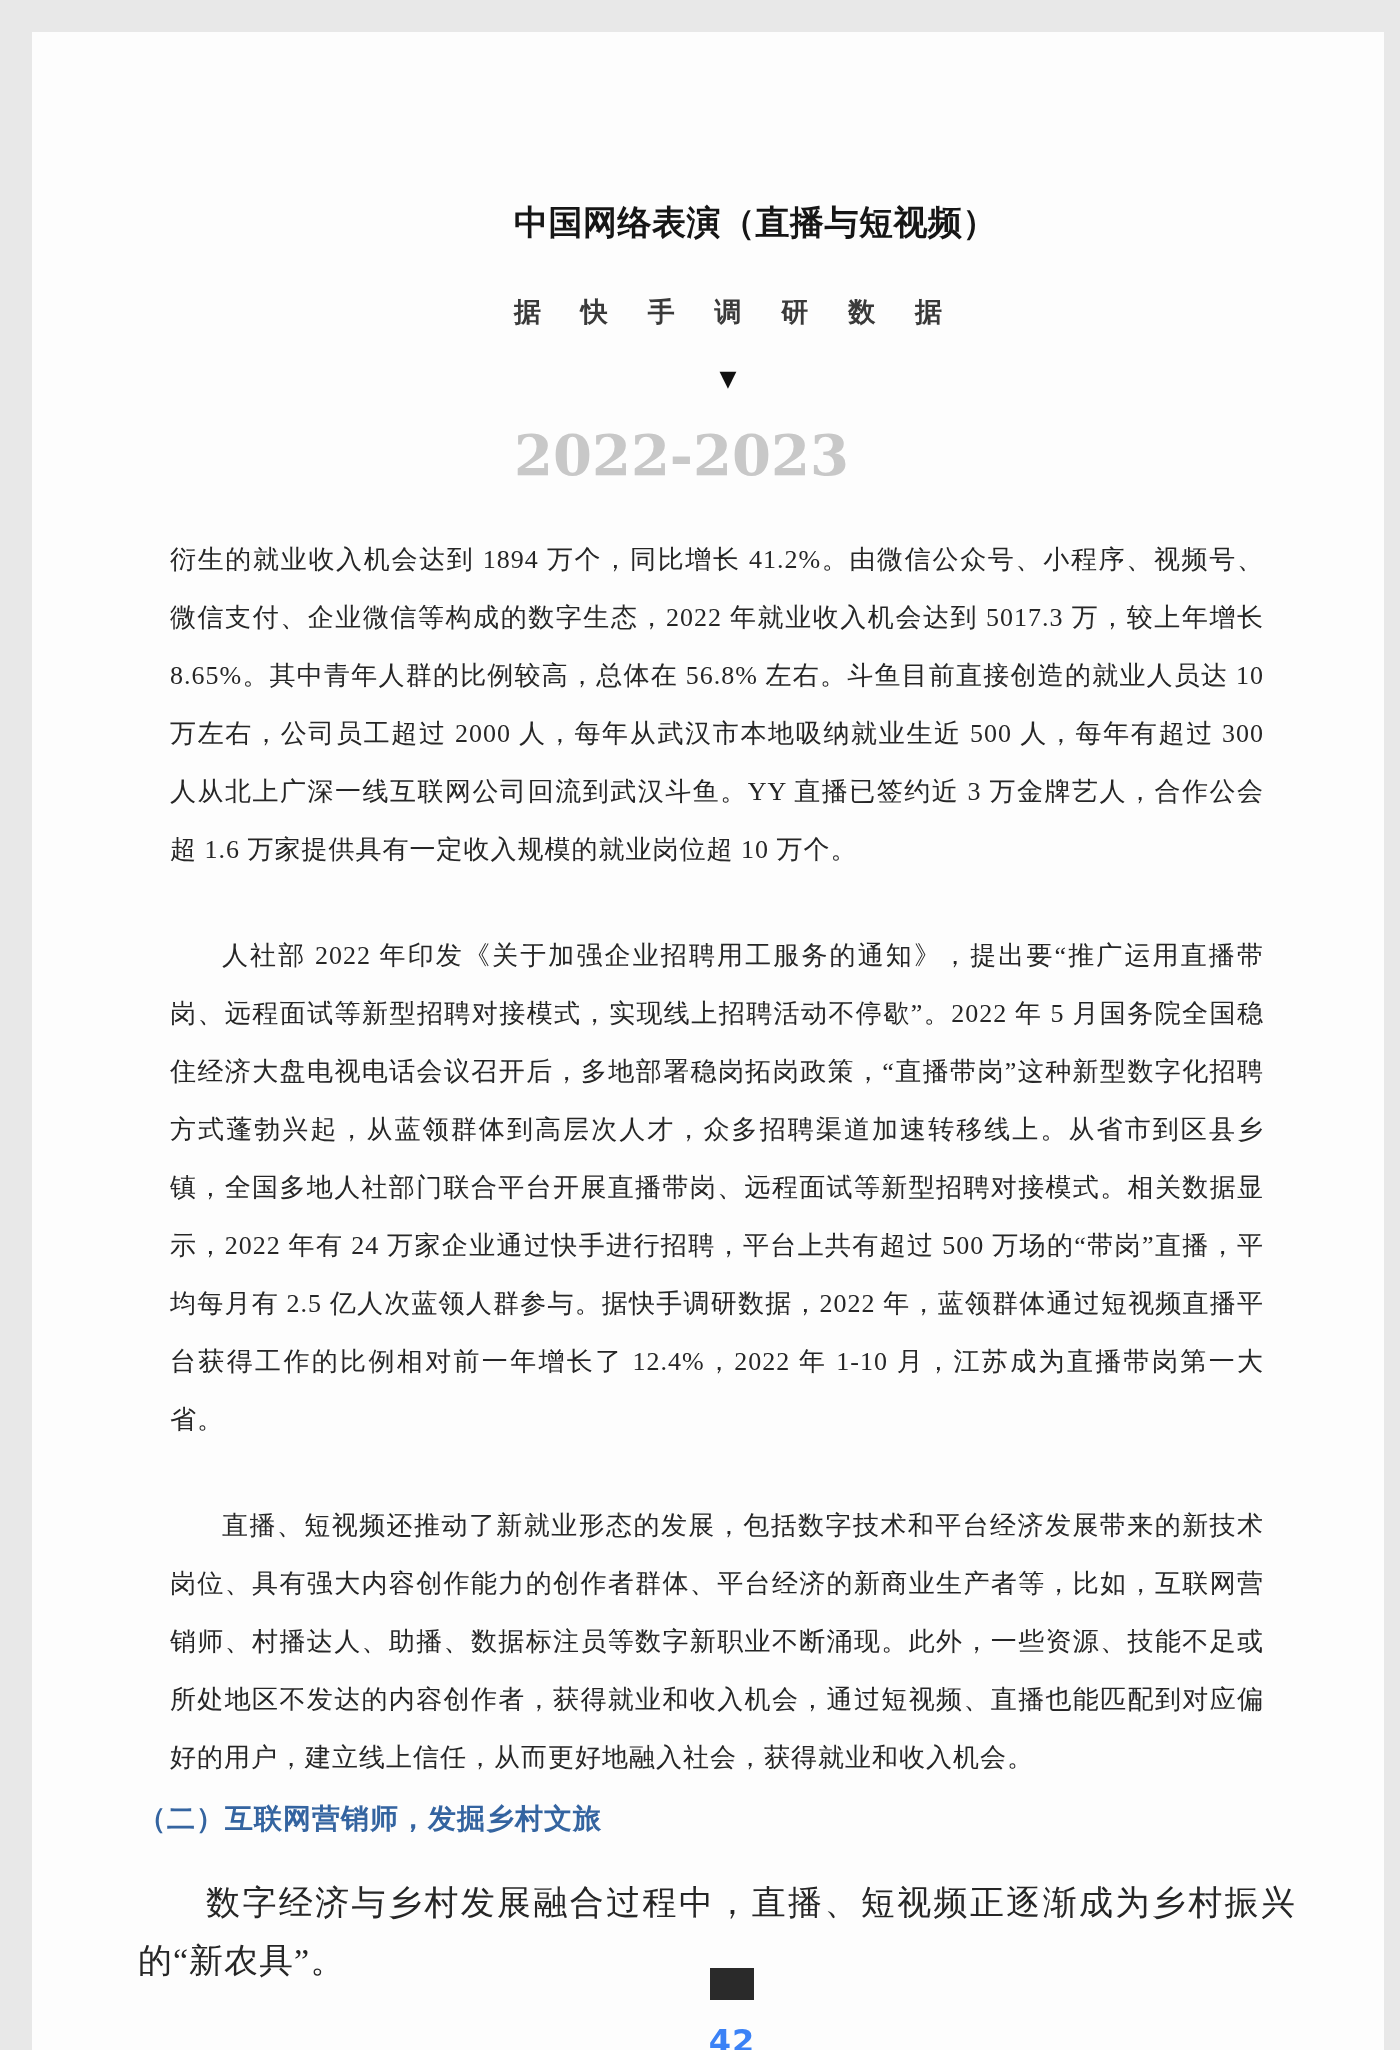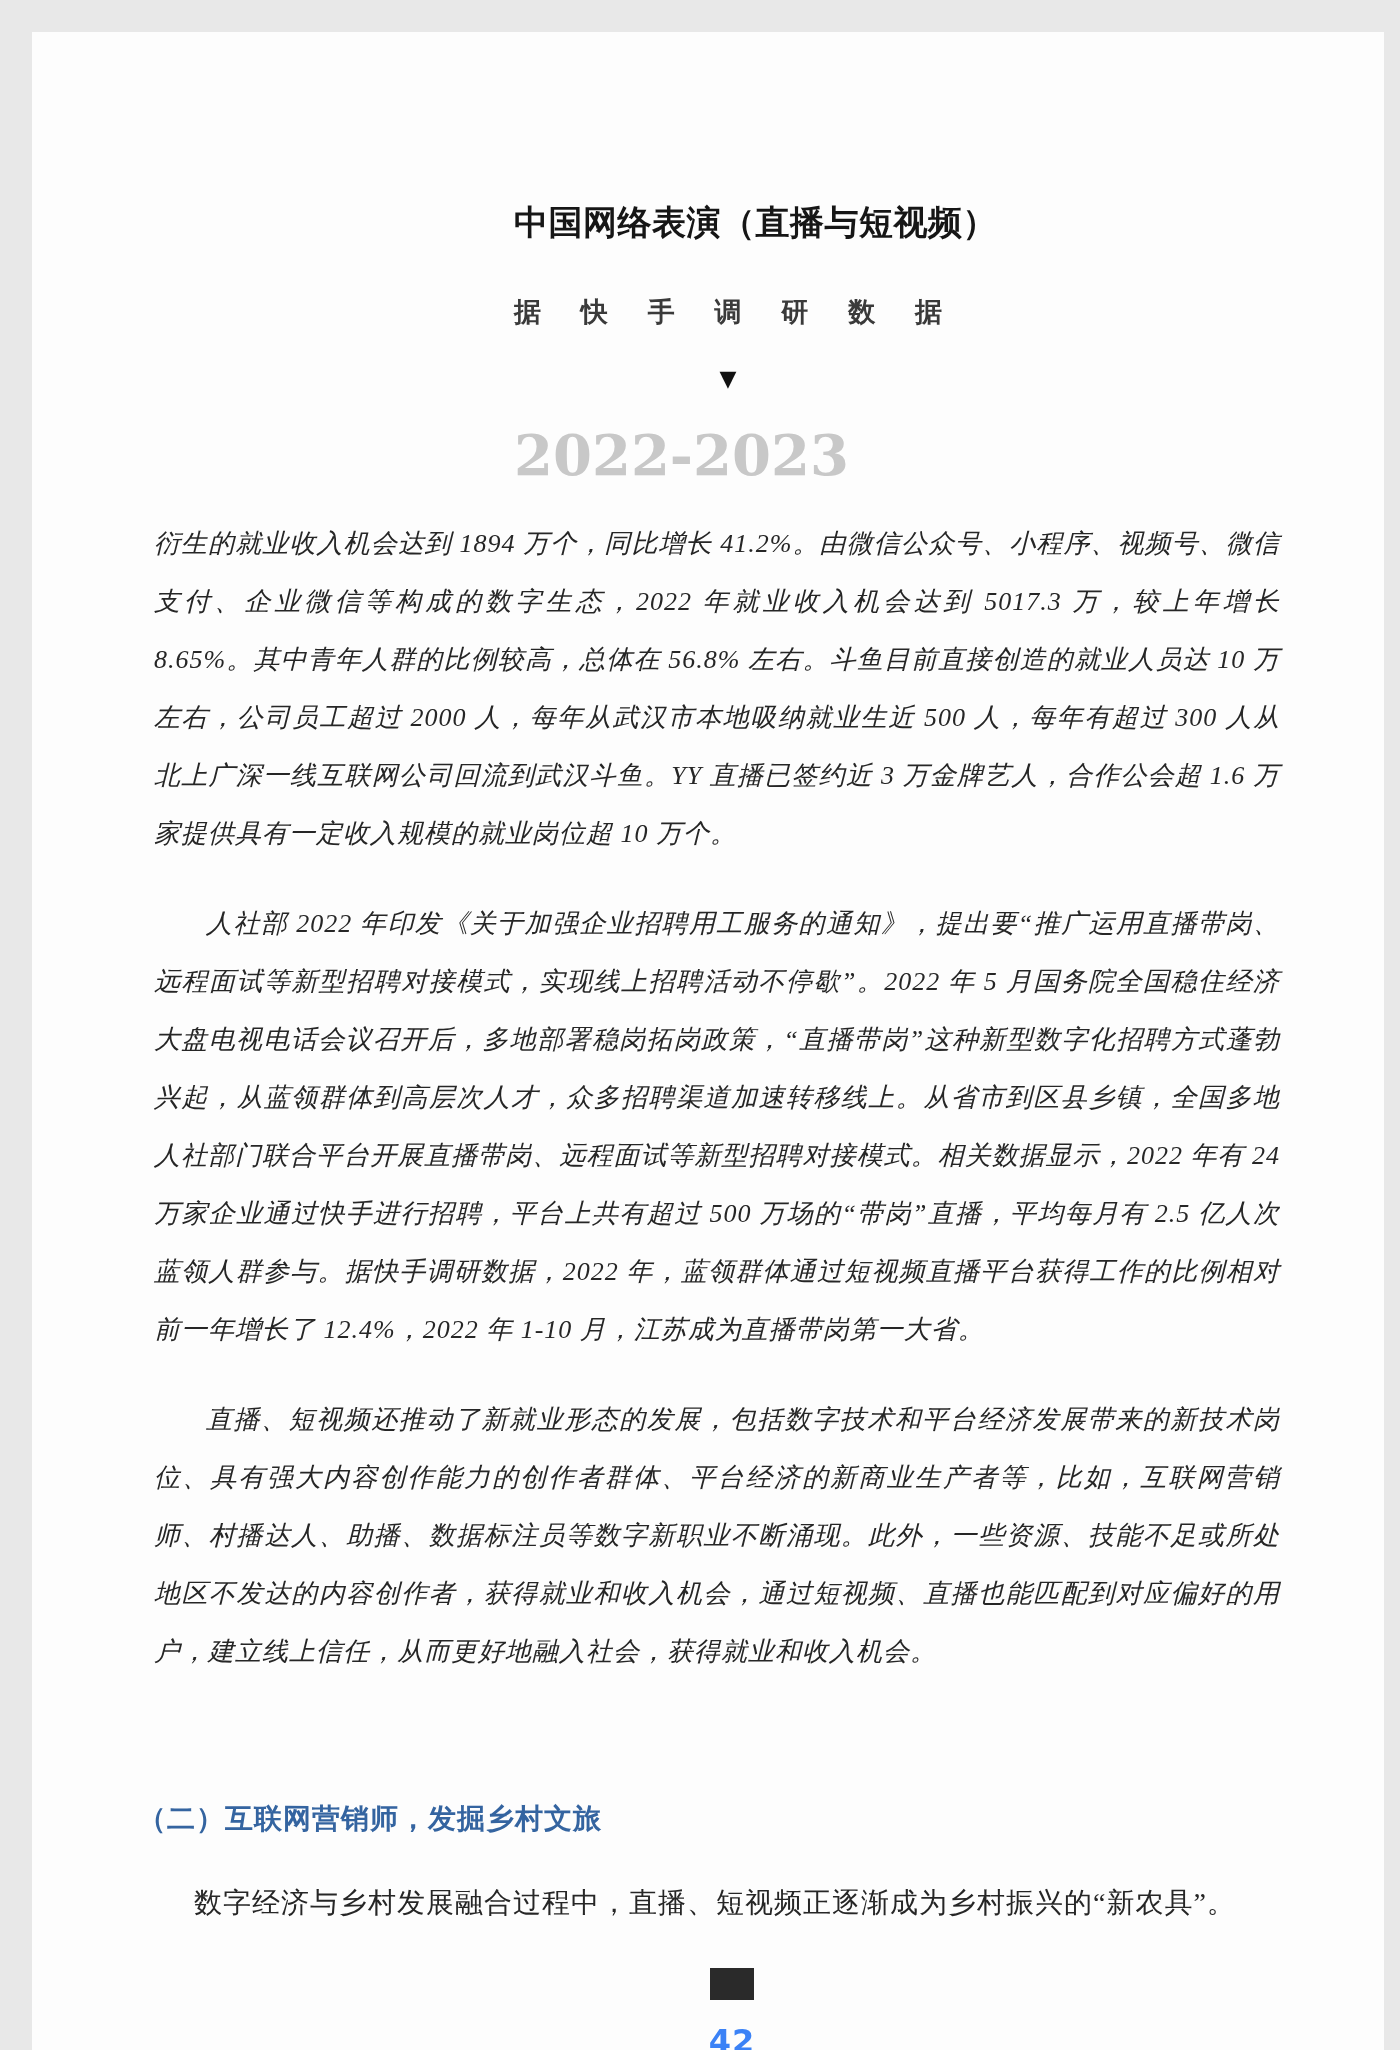--- a/index.html
+++ b/index.html
@@ -62,41 +62,41 @@
     position: absolute;
     top: 451px;
     left: 90px;
     width: 1190px;
     font-size: 26px;
     line-height: 58px;
     letter-spacing: 1px;
     color: #262626;
     text-align: justify;
   }
-  .para { margin: 0; font-style: italic; }
+  .para { margin: 16px; }
   .para.indent { text-indent: 2em; }
   
   .section-heading {
     position: absolute;
     top: 1752px;
     left: 90px;
     width: 1190px;
     font-family: "Liberation Sans", "DejaVu Sans", sans-serif;
     font-size: 28px;
     font-weight: bold;
     color: #3464a0;
     letter-spacing: 1px;
   }
   
   .closing {
     position: absolute;
     top: 1826px;
     left: 90px;
     width: 1190px;
-    font-size: 28px;
+    font-size: 34px;
     line-height: 58px;
     letter-spacing: 1px;
     color: #262626;
     text-align: justify;
     text-indent: 2em;
   }
   
   .footer {
     position: absolute;
     top: 1920px;

